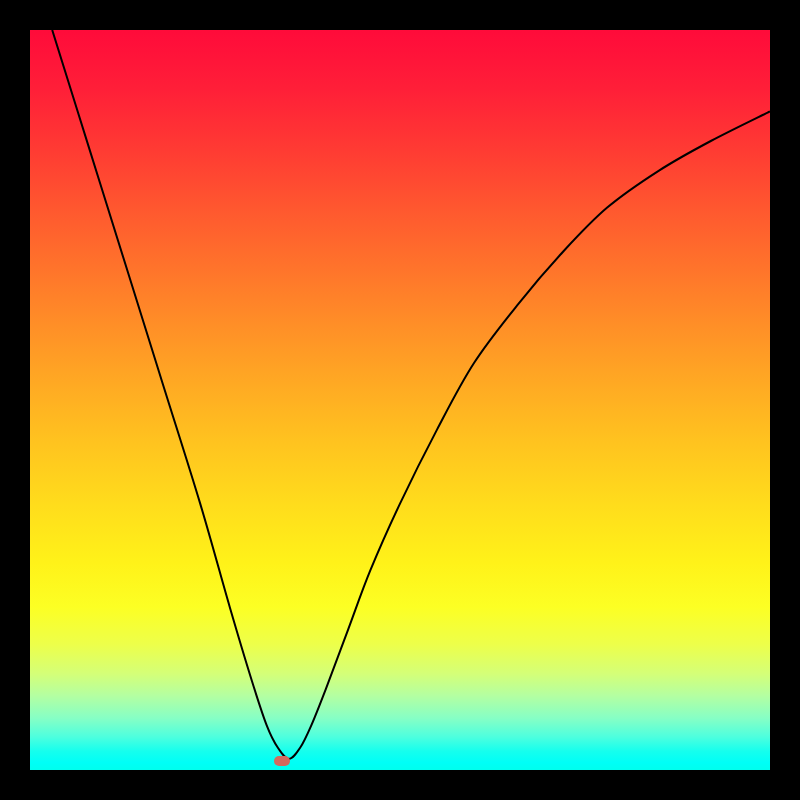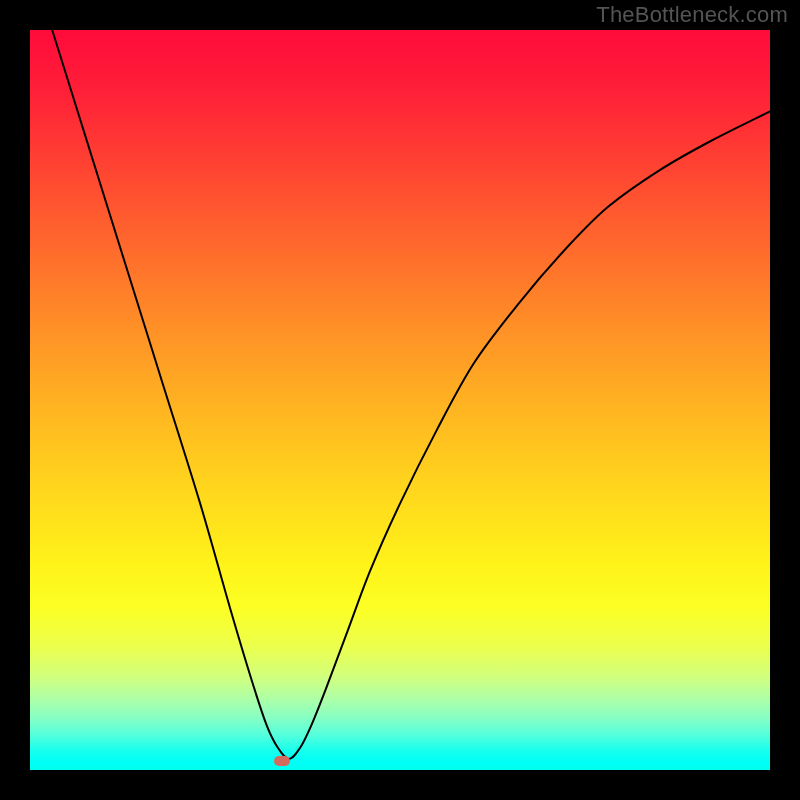--- a/index.html
+++ b/index.html
@@ -73,21 +73,20 @@
     background: #d36a5e;
     border-radius: 5px;
     transform: translate(-50%, -50%);
     z-index: 5;
   }
 </style>
 </head>
 <body>
 
 <div class="frame">
-  <div class="watermark">TheBottleneck.com</div>
 
   <div class="plot-area">
     <div class="gradient-bg"></div>
     <svg class="curve" viewBox="0 0 100 100" preserveAspectRatio="none">
       <path d="M 3 0 C 3.8333333333333335 2.6666666666666665, 6.333333333333333 10.666666666666668, 8 16 C 9.666666666666666 21.333333333333332, 11.333333333333334 26.666666666666668, 13 32 C 14.666666666666666 37.333333333333336, 16.333333333333332 42.666666666666664, 18 48 C 19.666666666666668 53.333333333333336, 21.5 59, 23 64 C 24.5 69, 25.833333333333332 74, 27 78 C 28.166666666666668 82, 29.166666666666668 85.33333333333333, 30 88 C 30.833333333333332 90.66666666666667, 31.416666666666668 92.5, 32 94 C 32.583333333333336 95.5, 33 96.25, 33.5 97 C 34 97.75, 34.5 98.5, 35 98.5 C 35.5 98.5, 36 97.75, 36.5 97 C 37 96.25, 37.416666666666664 95.33333333333333, 38 94 C 38.583333333333336 92.66666666666667, 39.166666666666664 91.16666666666667, 40 89 C 40.833333333333336 86.83333333333333, 42 83.66666666666667, 43 81 C 44 78.33333333333333, 44.833333333333336 75.83333333333333, 46 73 C 47.166666666666664 70.16666666666667, 48.5 67.16666666666667, 50 64 C 51.5 60.833333333333336, 53.33333333333334 57.16666666666667, 55.00000000000001 54 C 56.66666666666667 50.83333333333333, 58.16666666666667 47.83333333333333, 60 44.99999999999999 C 61.83333333333333 42.16666666666666, 64 39.5, 66 37 C 68 34.5, 70 32.166666666666664, 72 30 C 74 27.833333333333332, 75.83333333333333 25.833333333333332, 78 24 C 80.16666666666667 22.166666666666668, 82.66666666666667 20.5, 85 19 C 87.33333333333333 17.5, 89.5 16.333333333333332, 92 15 C 94.5 13.666666666666666, 98.66666666666667 11.666666666666666, 100 11" fill="none" stroke="#000000" stroke-width="2" id="curvePath" vector-effect="non-scaling-stroke"></path>
     </svg>
     <div class="marker" id="minMarker" style="left: 34%; top: 98.8%; background: rgb(211, 106, 94);"></div>
   </div>
 </div>
 

